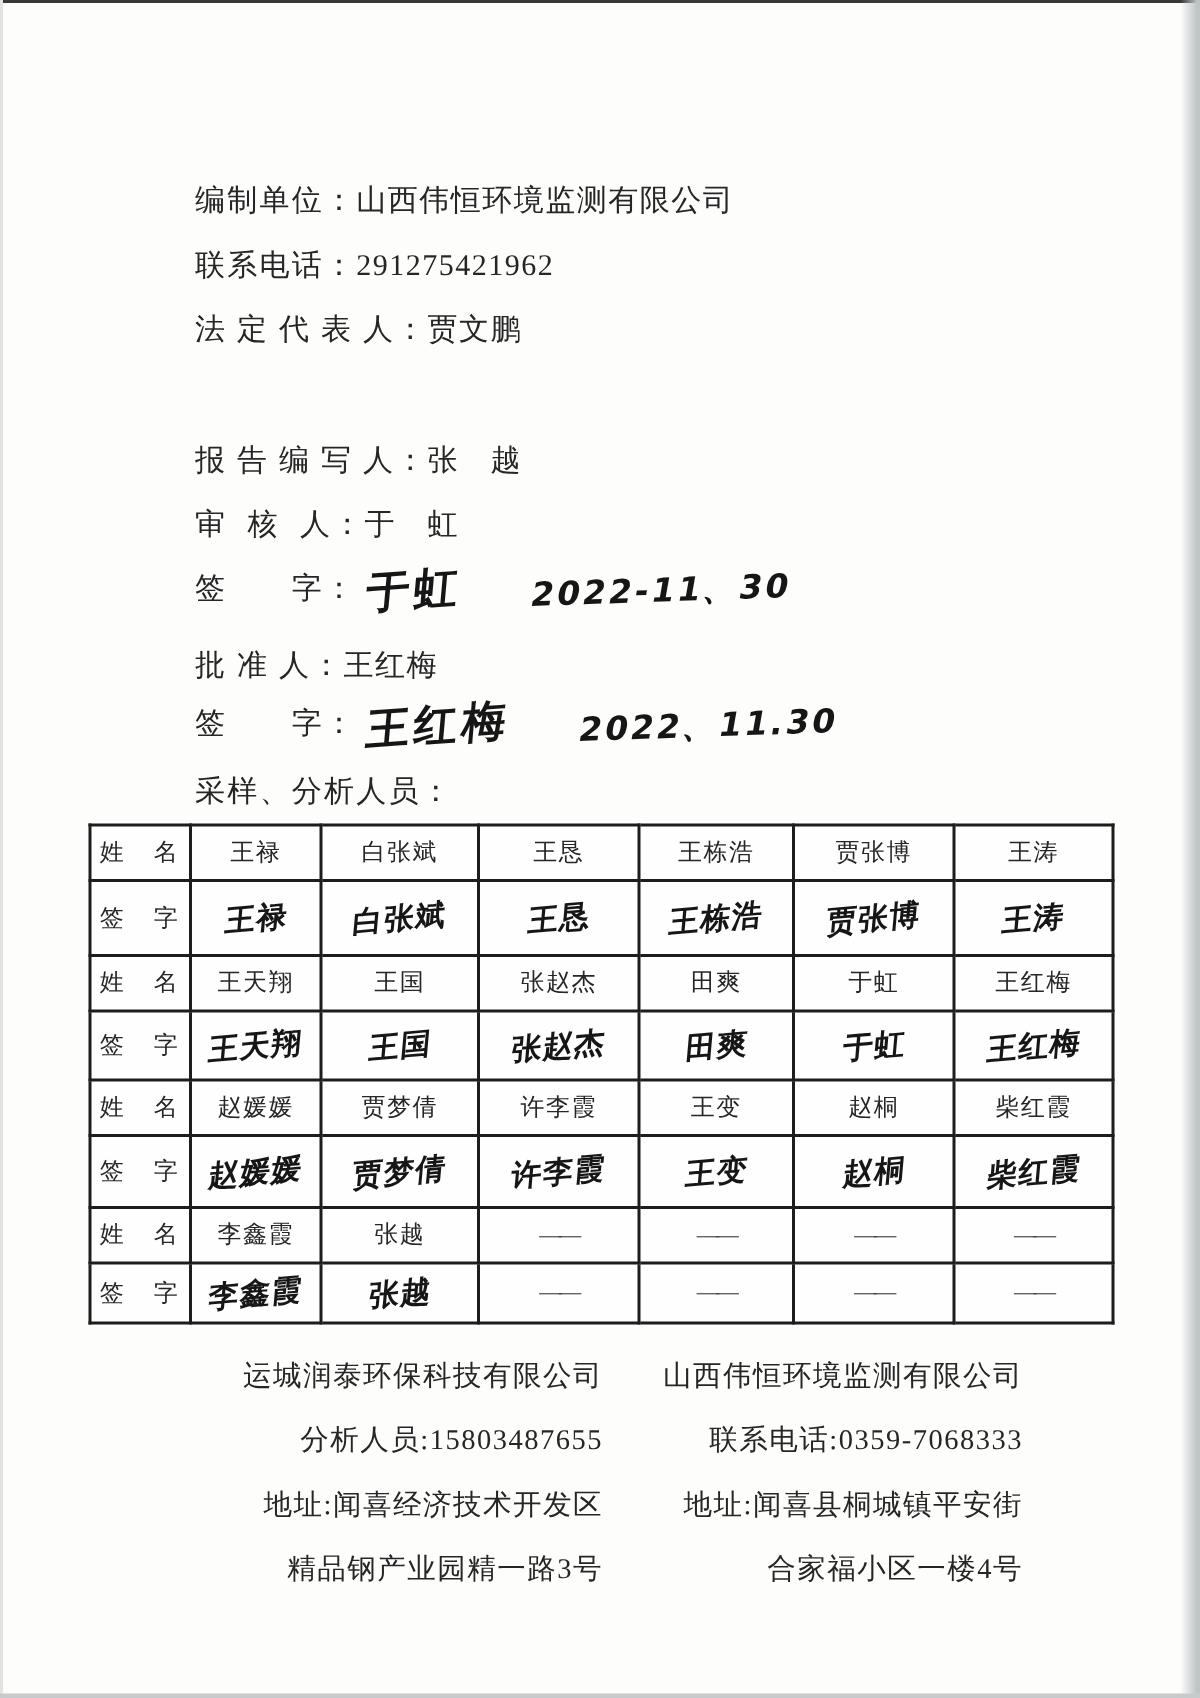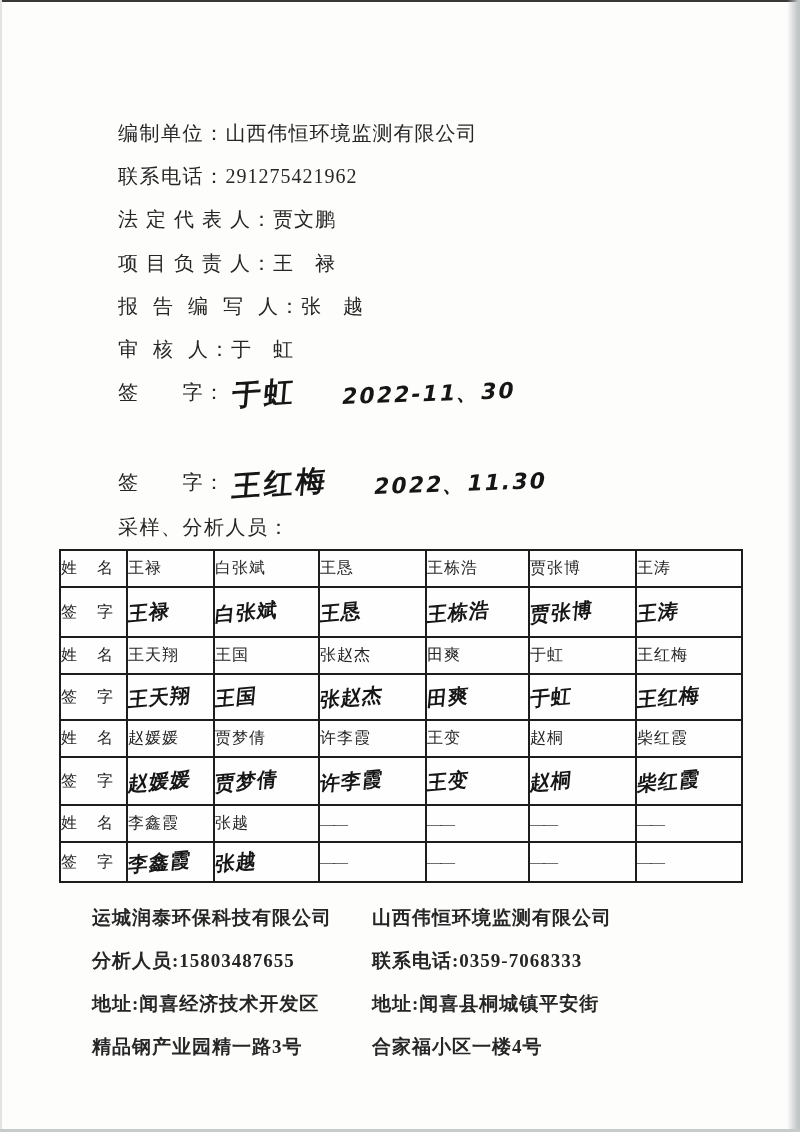--- a/index.html
+++ b/index.html
@@ -9,44 +9,44 @@
     font-family:"Liberation Serif", serif; color:#262626;
   }
   
   .scan-top    { position:absolute; top:0; left:0; right:0; height:2px; background:#383838; }
   .scan-bottom { position:absolute; bottom:0; left:0; right:0; height:3px; background:#c7cbcb; }
   .scan-right  { position:absolute; top:0; right:0; bottom:0; width:13px;
                  background:linear-gradient(to right, rgba(200,204,204,0) 0%, #bfc4c5 85%); }
   .scan-left   { position:absolute; top:0; left:0; bottom:0; width:2px; background:#e3e3e1; }
 
   
-  .info-line { position:absolute; left:118px; font-size:20px; letter-spacing:1px;
+  .info-line { position:absolute; left:130px; font-size:20px; letter-spacing:1px;
                white-space:nowrap; font-weight:500; }
   .info-line .label { letter-spacing:1.5px; }
   .hand { display:inline-block; font-family:"DejaVu Sans", sans-serif; font-weight:600;
           color:#161616; transform:rotate(-4deg) skewX(-9deg); letter-spacing:3px; }
   .hand.big  { font-size:29px; vertical-align:middle; margin-left:6px; }
   .hand.date { font-size:22px; margin-left:46px; letter-spacing:2px;
                transform:rotate(-2deg) skewX(-12deg); vertical-align:middle; }
 
   
   table.personnel { position:absolute; top:549px; left:59px; border-collapse:collapse;
                     table-layout:fixed; background:#fefefe; }
-  table.personnel td { border:2px solid #1d1d1d; vertical-align:middle;
+  table.personnel td { border:2px solid #1d1d1d; text-align:center; vertical-align:middle;
                        font-size:16px; padding:0; overflow:hidden;margin-left:43px; }
   tr.rh37 { height:37px; } tr.rh50 { height:50px; } tr.rh46 { height:46px; }
   tr.rh48 { height:48px; } tr.rh40 { height:40px; }
   td .nm   { letter-spacing:1px; }
   td .lblt { letter-spacing:2px; }
   td .hand.cell { font-size:20px; letter-spacing:1px; transform:rotate(-5deg) skewX(-10deg); }
   td .dash { color:#3d3d3d; letter-spacing:-2px; font-size:15px; }
 
   
-  .footer-col { position:absolute; width:310px; text-align:left; font-size:19px;
-                letter-spacing:1px; line-height:43px; font-weight:700; white-space:nowrap; }
+  .footer-col { position:absolute; width:310px; text-align:right; font-size:19px;
+                letter-spacing:1px; line-height:43px; font-weight:400; white-space:nowrap; }
   .footer-col.left  { left:92px;  top:896px; }
   .footer-col.right { left:372px; top:896px; }
   .footer-col div { height:43px; }
 </style>
 </head>
 <body>
 
 <div class="page">
   <div class="scan-top"></div>
   <div class="scan-left"></div>
@@ -55,31 +55,31 @@
 
   <div class="info-line" style="top:120px;">
     <span class="label">编制单位：</span><span class="value">山西伟恒环境监测有限公司</span>
   </div>
   <div class="info-line" style="top:163px;">
     <span class="label">联系电话：</span><span class="value">291275421962</span>
   </div>
   <div class="info-line" style="top:206px;">
     <span class="label">法 定 代 表 人：</span><span class="value">贾文鹏</span>
   </div>
-  <div class="info-line" style="top:250px;">
-    <span class="label">项 目 负 责 人：</span><span class="value">王　禄</span>
-  </div>
-  <div class="info-line" style="top:293px;font-family:Liberation Mono, monospace;">
+  <div class="info-line" style="top:293px;">
     <span class="label">报 告 编 写 人：</span><span class="value">张　越</span>
   </div>
   <div class="info-line" style="top:336px;font-family:Liberation Mono, monospace;">
     <span class="label">审 核 人：</span><span class="value">于　虹</span>
   </div>
   <div class="info-line" style="top:374px;">
     <span class="label">签　　字：</span><span class="hand big">于虹</span><span class="hand date">2022-11、30</span>
+  </div>
+  <div class="info-line" style="top:430px;">
+    <span class="label">批 准 人：</span><span class="value">王红梅</span>
   </div>
   <div class="info-line" style="top:464px;">
     <span class="label">签　　字：</span><span class="hand big">王红梅</span><span class="hand date">2022、11.30</span>
   </div>
   <div class="info-line" style="top:514px;font-family:Liberation Mono, monospace;">
     <span class="label">采样、分析人员：</span>
   </div>
 
   <table class="personnel">
     <colgroup>

